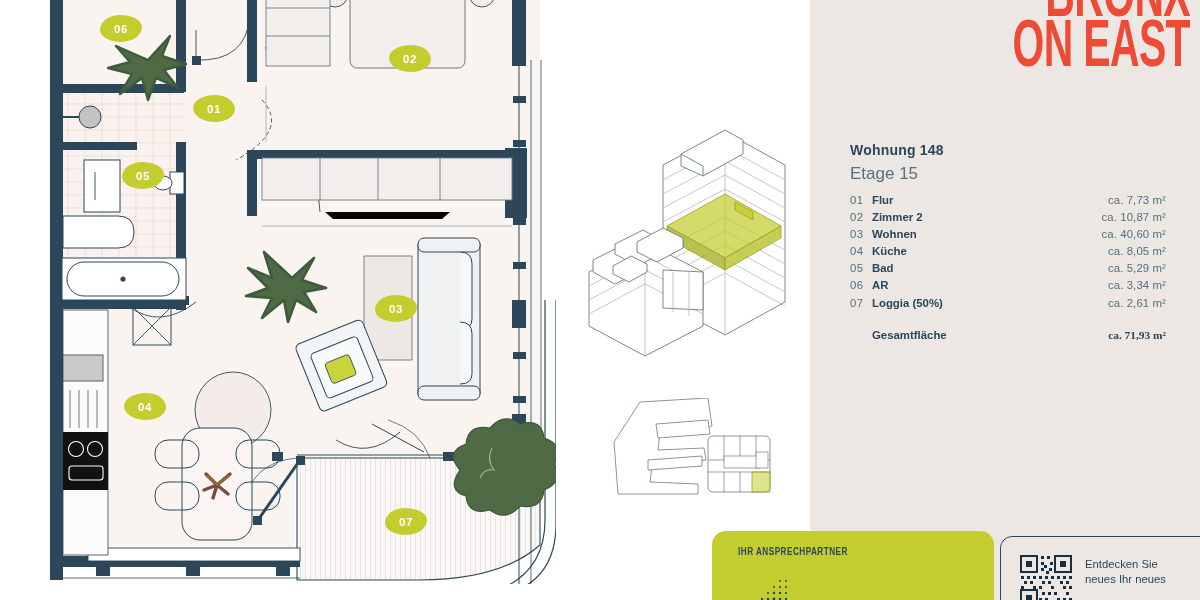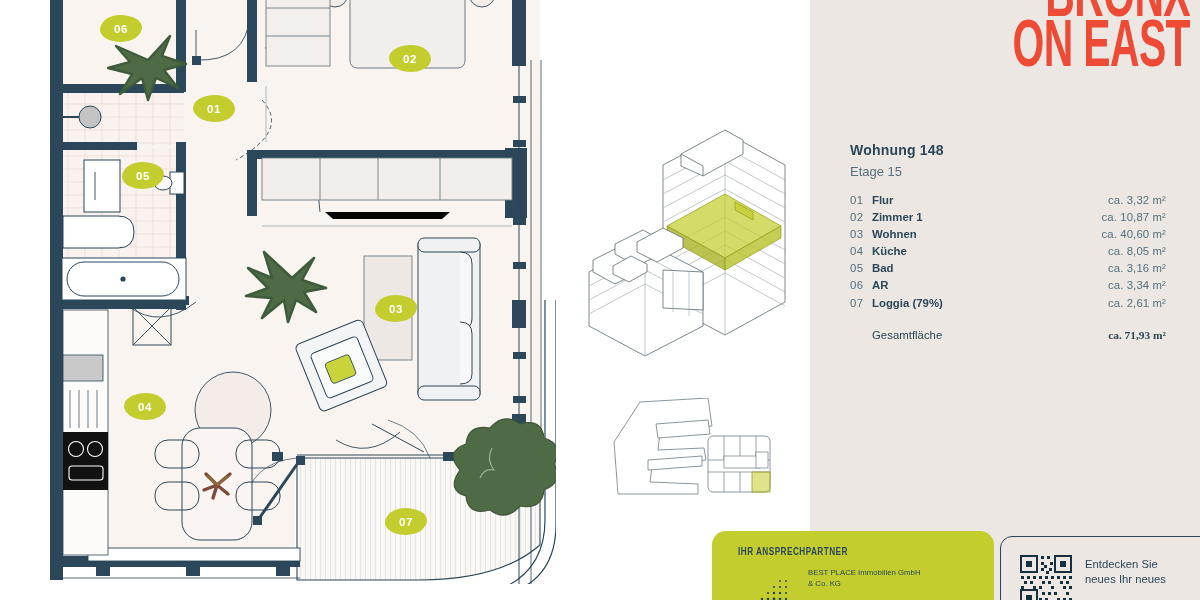--- a/index.html
+++ b/index.html
@@ -24,30 +24,30 @@
     font-family:"Liberation Sans Narrow","Liberation Sans",sans-serif;
     font-weight:bold;color:#ee4b36;
     letter-spacing:-1px;line-height:.82;
     transform:scaleX(.62);transform-origin:right center;
     text-align:right;white-space:nowrap;
   }
   .logo-l1{font-size:66px;}
   .logo-l2{font-size:66px;margin-top:-4px;}
 
   .unit-title{position:absolute;left:40px;top:142px;font-size:14px;font-weight:bold;letter-spacing:.2px;color:#2b4759;}
-  .unit-floor{position:absolute;left:40px;top:164px;font-size:13px;color:#55707e;}
+  .unit-floor{position:absolute;left:40px;top:164px;font-size:17px;color:#55707e;}
 
   .rooms{position:absolute;left:40px;top:192px;width:316px;}
   .room-row{display:flex;align-items:baseline;font-size:11.4px;line-height:17.1px;}
   .room-no{width:22px;color:#55707e;letter-spacing:.3px;}
   .room-name{flex:0 0 auto;font-weight:bold;color:#2b4759;}
   .room-area{margin-left:auto;color:#55707e;letter-spacing:.1px;}
   .total-row{display:flex;align-items:baseline;font-size:11.4px;margin-top:17px;}
   .total-row .room-no{width:22px;}
-  .total-label{font-weight:normal;color:#2b4759;text-align:center;}
+  .total-label{font-weight:bold;color:#2b4759;text-align:center;}
   .total-area{margin-left:auto;font-weight:bold;color:#2b4759;font-family:Liberation Serif, serif;}
 
   
   .iso-top{position:absolute;left:585px;top:120px;width:230px;height:260px;}
   .iso-bottom{position:absolute;left:612px;top:398px;width:200px;height:125px;}
 
   
   .contact-card{
     position:absolute;left:712px;top:531px;width:282px;height:90px;
     background:#c3cd2e;border-radius:14px;overflow:hidden;
@@ -414,50 +414,50 @@
       <div class="logo-line logo-l2">ON EAST</div>
     </div>
 
     <div class="unit-title">Wohnung 148</div>
     <div class="unit-floor">Etage 15</div>
 
     <div class="rooms">
       <div class="room-row">
         <span class="room-no">01</span>
         <span class="room-name">Flur</span>
-        <span class="room-area">ca. 3,32 m²</span>
+        <span class="room-area">ca. 7,73 m²</span>
       </div>
       <div class="room-row">
         <span class="room-no">02</span>
-        <span class="room-name">Zimmer 1</span>
+        <span class="room-name">Zimmer 2</span>
         <span class="room-area">ca. 10,87 m²</span>
       </div>
       <div class="room-row">
         <span class="room-no">03</span>
         <span class="room-name">Wohnen</span>
         <span class="room-area">ca. 40,60 m²</span>
       </div>
       <div class="room-row">
         <span class="room-no">04</span>
         <span class="room-name">Küche</span>
         <span class="room-area">ca. 8,05 m²</span>
       </div>
       <div class="room-row">
         <span class="room-no">05</span>
         <span class="room-name">Bad</span>
-        <span class="room-area">ca. 3,16 m²</span>
+        <span class="room-area">ca. 5,29 m²</span>
       </div>
       <div class="room-row">
         <span class="room-no">06</span>
         <span class="room-name">AR</span>
         <span class="room-area">ca. 3,34 m²</span>
       </div>
       <div class="room-row">
         <span class="room-no">07</span>
-        <span class="room-name">Loggia (79%)</span>
+        <span class="room-name">Loggia (50%)</span>
         <span class="room-area">ca. 2,61 m²</span>
       </div>
 
       <div class="total-row">
         <span class="room-no"></span>
         <span class="total-label">Gesamtfläche</span>
         <span class="total-area">ca. 71,93 m²</span>
       </div>
     </div>
   </div>
@@ -493,24 +493,20 @@
             <circle cx="36" cy="26" r="1.2"></circle>
             <circle cx="42" cy="26" r="1.2"></circle>
           <circle cx="48" cy="26" r="1.1"></circle>
           <circle cx="36" cy="20" r="1"></circle>
             <circle cx="42" cy="20" r="1.1"></circle>
             <circle cx="48" cy="20" r="1"></circle>
           <circle cx="42" cy="14" r="0.9"></circle>
             <circle cx="48" cy="14" r="0.9"></circle>
         </g>
       </svg>
-    </div>
-    <div class="contact-lines">
-      <div>BEST PLACE Immobilien GmbH</div>
-      <div>&amp; Co. KG</div>
     </div>
   </div>
 
   <div class="qr-card">
     <div class="qr-box">
       <svg width="54" height="54" viewBox="0 0 54 54" shape-rendering="crispEdges">
         <rect width="54" height="54" fill="#ece7e3"></rect>
         <g fill="#16303f">
           <path d="M2 2h16v16H2z" fill="none" stroke="#16303f" stroke-width="2.4"></path>
           <rect x="7" y="7" width="6" height="6"></rect>

